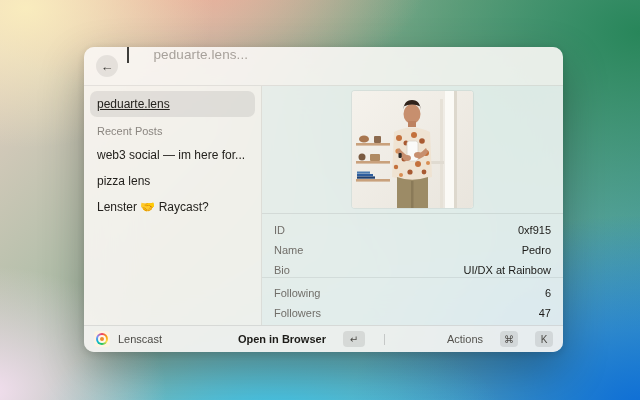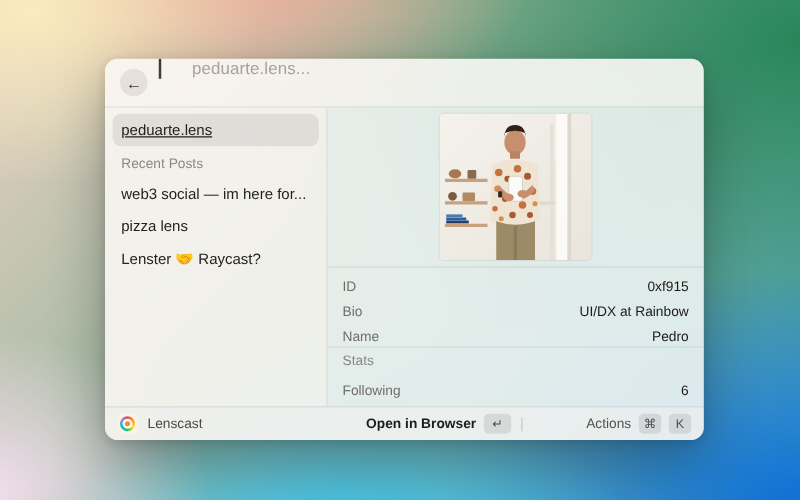--- a/index.html
+++ b/index.html
@@ -66,21 +66,21 @@
     background: rgba(240,240,238,0.55);
     display:flex; align-items:center; padding:0 10px; gap:8px;
   }
   .app-icon { width:16px; height:16px; border-radius:4px; background:#fdf3e2; display:flex; align-items:center; justify-content:center; }
   .ring { width:12px; height:12px; border-radius:50%;
     background: conic-gradient(#f43f5e, #f59e0b, #fde047, #22c55e, #06b6d4, #818cf8, #f43f5e);
     display:flex; align-items:center; justify-content:center; }
   .ring-inner { width:8px; height:8px; border-radius:50%; background:#fff7ea; display:flex; align-items:center; justify-content:center; }
   .ring-dot { width:4px; height:4px; border-radius:50%; background:#f08c2e; }
   .app-name { font-size:11px; color:#4c4a46; }
-  .footer-right { margin-left:auto; display:flex; align-items:center; gap:6px; }
+  .footer-right { margin-left:auto; display:flex; align-items:center; gap:17px; }
   .primary-label { font-size:11px; font-weight:700; color:#1d1c19; cursor:pointer; }
   .actions-label { font-size:11px; color:#55534e; cursor:pointer;margin-left:43px; }
   .key {
     min-width:18px; height:16px; padding:0 4px; border-radius:4px;
     background: rgba(0,0,0,0.09); color:#4c4a46; font-size:10px;
     display:inline-flex; align-items:center; justify-content:center;
   }
   .key-return { min-width:22px; }
   .vsep { width:1px; height:11px; background: rgba(0,0,0,0.16); margin:0 2px; }
 </style>
@@ -170,29 +170,28 @@
           </svg>
         </div>
       </div>
       <div class="hdiv"></div>
       <div class="meta">
         <div class="meta-row">
           <span class="meta-label">ID</span>
           <span class="meta-value">0xf915</span>
         </div>
         <div class="meta-row">
+          <span class="meta-label">Name</span>
+          <span class="meta-value">Pedro</span>
+        </div>
+        <div class="meta-row">
           <span class="meta-label">Bio</span>
           <span class="meta-value">UI/DX at Rainbow</span>
         </div>
-        <div class="meta-row">
-          <span class="meta-label">Name</span>
-          <span class="meta-value">Pedro</span>
-        </div>
         <div class="meta-sep"></div>
-        <div class="stats-header">Stats</div>
         <div class="meta-row">
           <span class="meta-label">Following</span>
           <span class="meta-value">6</span>
         </div>
         <div class="meta-row">
           <span class="meta-label">Followers</span>
           <span class="meta-value">47</span>
         </div>
       </div>
     </div>

